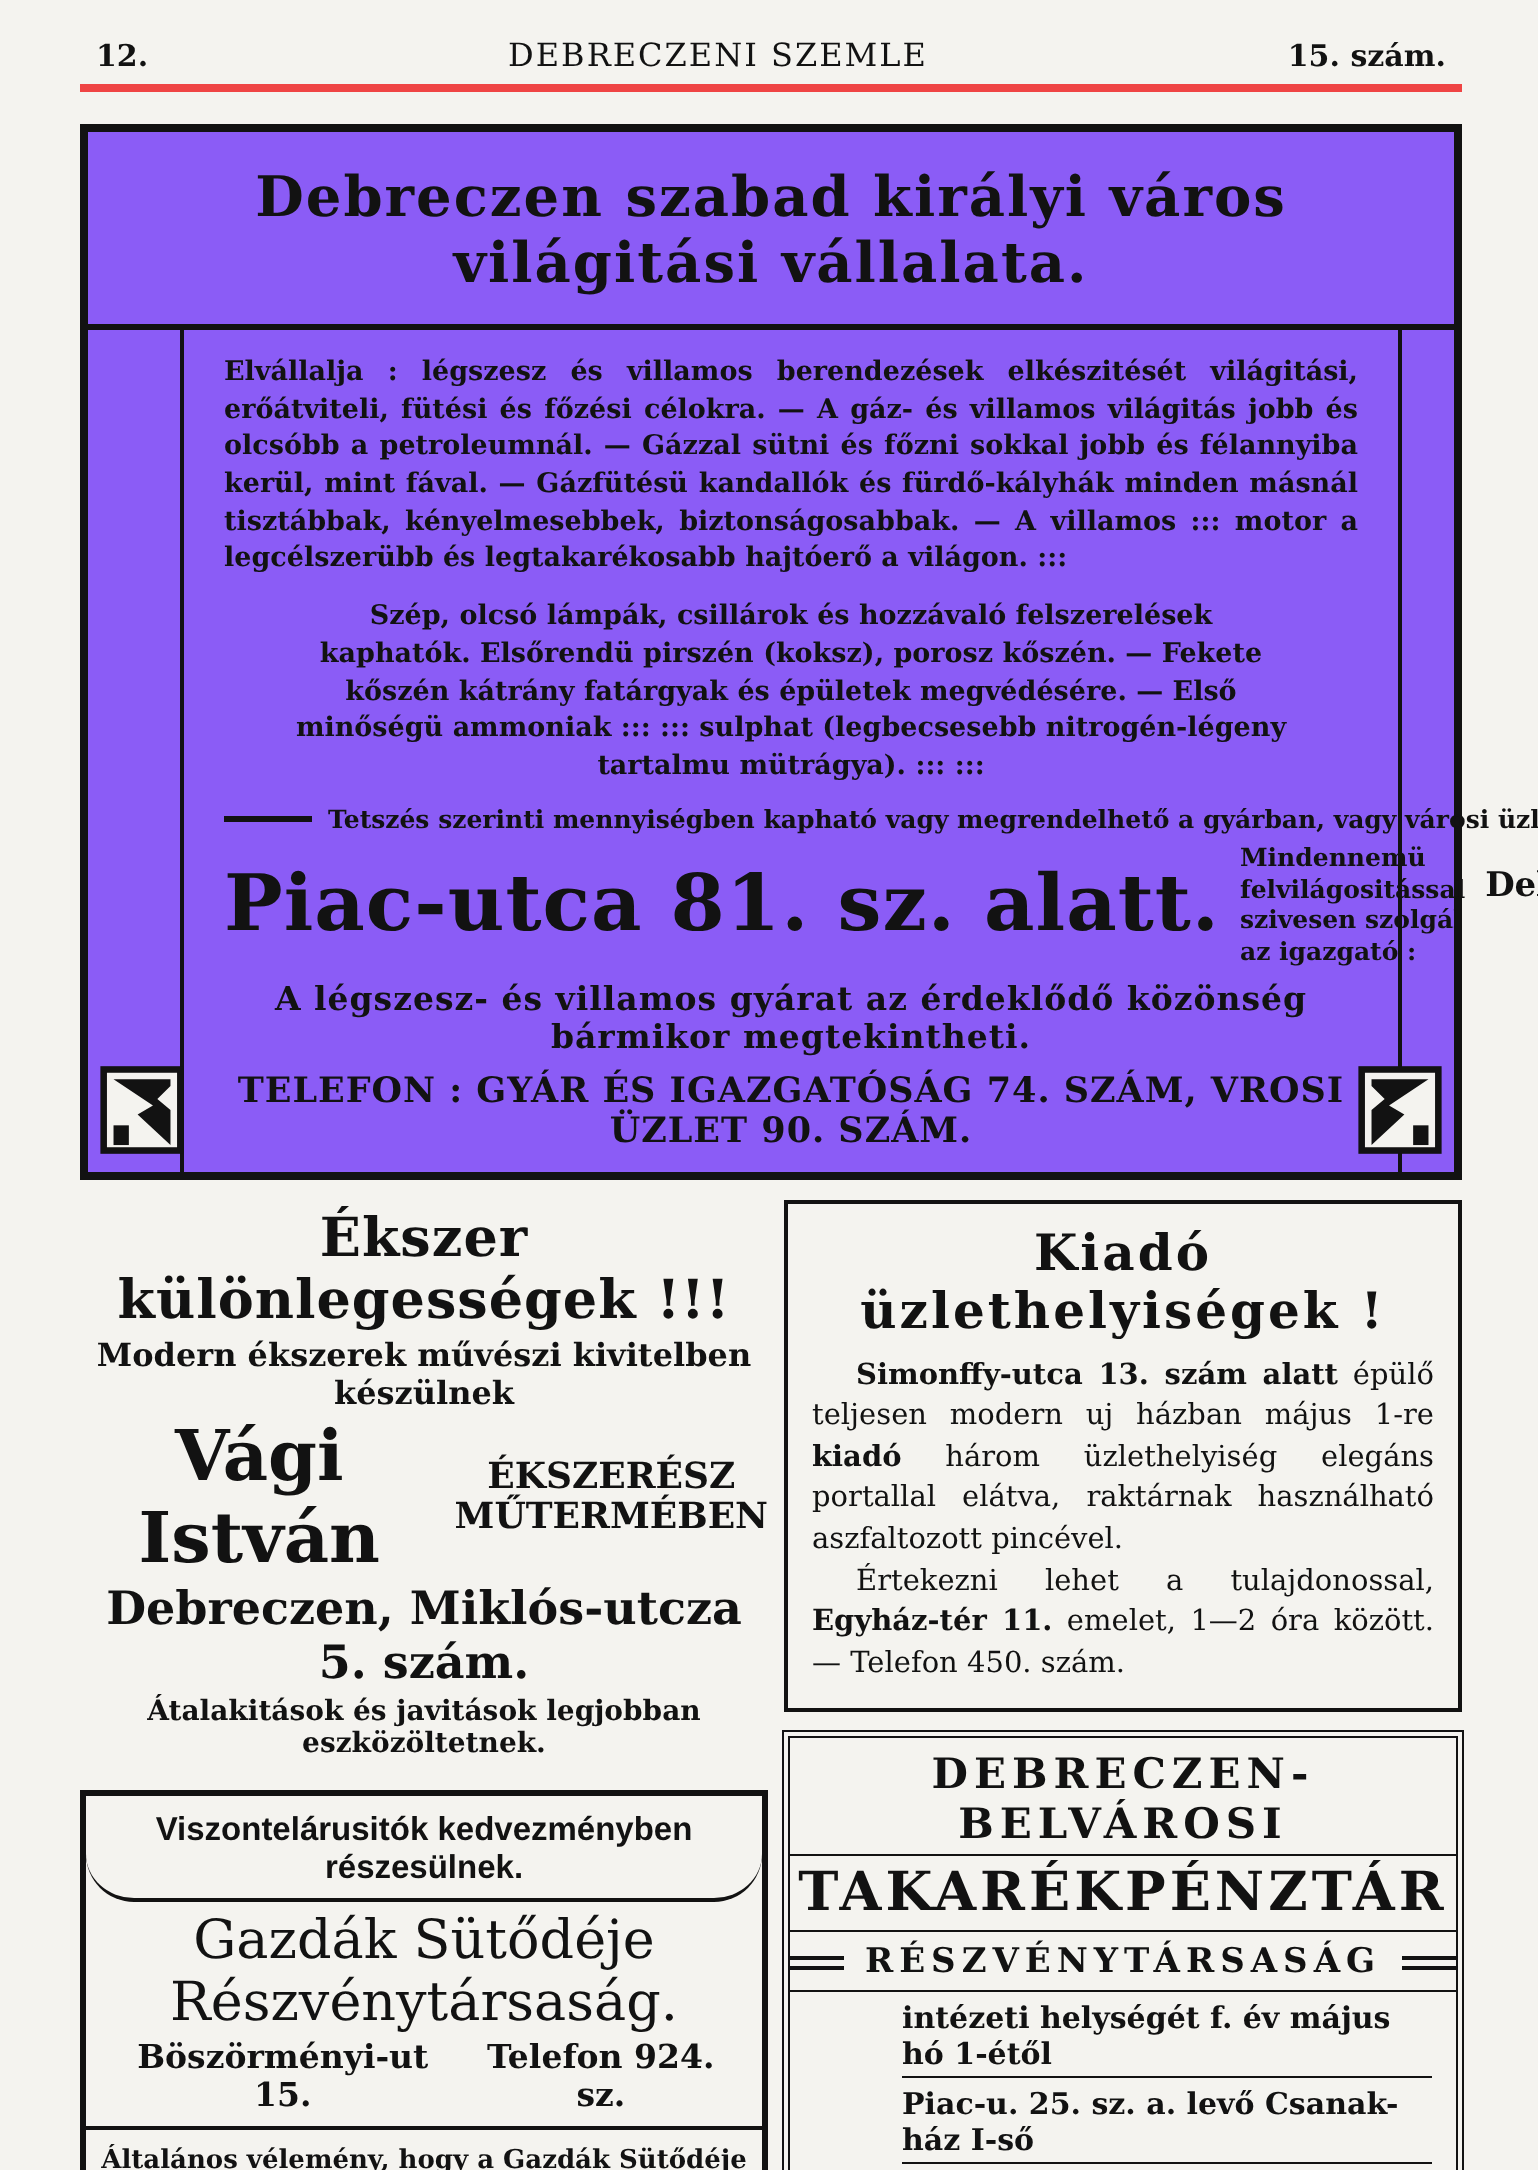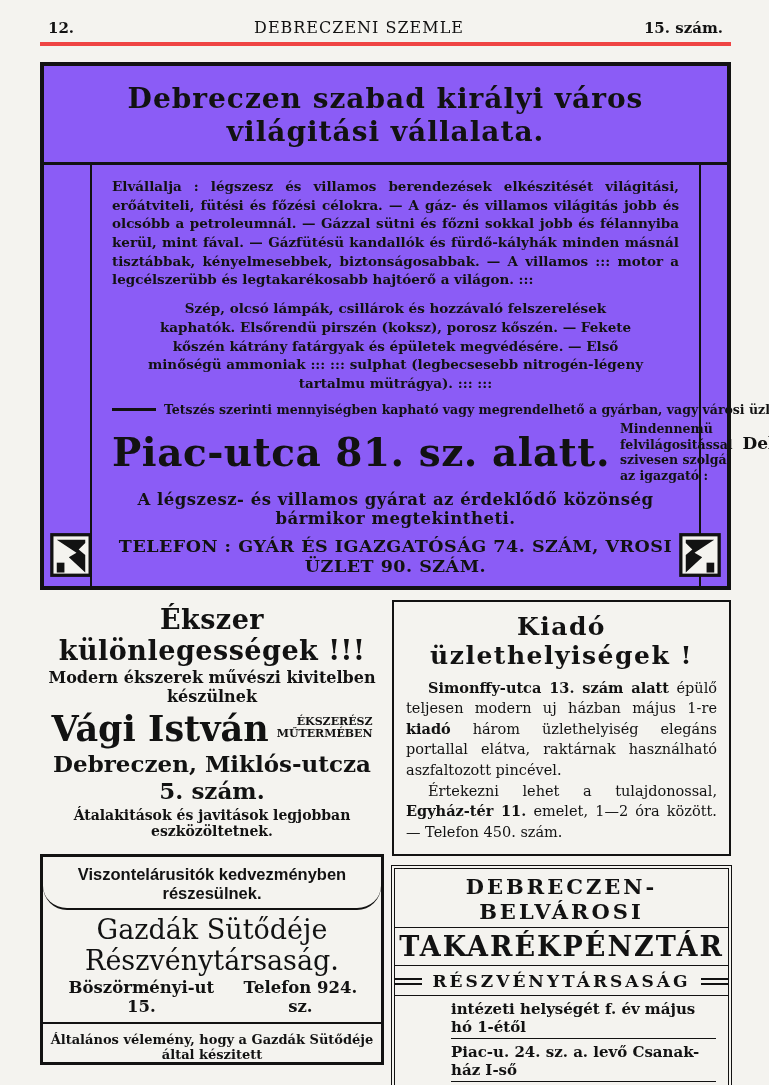--- a/index.html
+++ b/index.html
@@ -44,21 +44,21 @@
   .columns { display:flex; gap:8px; margin-top:10px; }
   .col-left { width:344px; }
   .col-right { width:339px; }
 
   
   .jewelry { text-align:center; padding:4px 0 6px; }
   .jewelry .h1 { font-size:27px; font-weight:bold; letter-spacing:0.5px; }
   .jewelry .h2 { font-size:16px; font-weight:bold; margin-top:2px; }
   .jewelry .name-row { display:flex; justify-content:center; align-items:center; gap:8px; margin-top:2px; }
   .jewelry .name { font-size:35px; font-weight:bold; }
-  .jewelry .prof { font-size:11px; font-weight:bold; line-height:1.1; text-align:right; }
+  .jewelry .prof { font-size:18px; font-weight:bold; line-height:1.1; text-align:center; }
   .jewelry .addr { font-size:23px; font-weight:bold; margin-top:1px; }
   .jewelry .foot { font-size:14px; font-weight:bold; margin-top:3px; }
 
   
   .bakery { border:3px solid #121212; margin-top:9px; text-align:center; }
   .bakery .resale { font-family:"Liberation Sans",sans-serif; font-size:16.5px; font-weight:bold;
     padding:8px 2px 5px; border-bottom:2px solid #121212;border-radius:24px; }
   .bakery .company { font-size:27px; padding:4px 0 2px; }
   .bakery .addr-tel { display:flex; justify-content:space-between; font-size:16.5px; font-weight:bold;
     padding:0 10px 6px; border-bottom:2px solid #121212; }
@@ -171,20 +171,20 @@
       <div class="savings">
         <div class="l1">DEBRECZEN-BELVÁROSI</div>
         <div class="l2">TAKARÉKPÉNZTÁR</div>
         <div class="l3">
           <span class="dbl-rule"></span>
           <span>RÉSZVÉNYTÁRSASÁG</span>
           <span class="dbl-rule"></span>
         </div>
         <div class="body">
           <div class="ln">intézeti helységét f. év május hó 1-étől</div>
-          <div class="ln">Piac-u. 24. sz. a. levő Csanak-ház I-ső</div>
+          <div class="ln">Piac-u. 25. sz. a. levő Csanak-ház I-ső</div>
           <div class="ln last">emeletére helyezi át. o o o o o o o o o</div>
         </div>
       </div>
 
     </div>
   </div>
 </div>
 
 </body></html>

